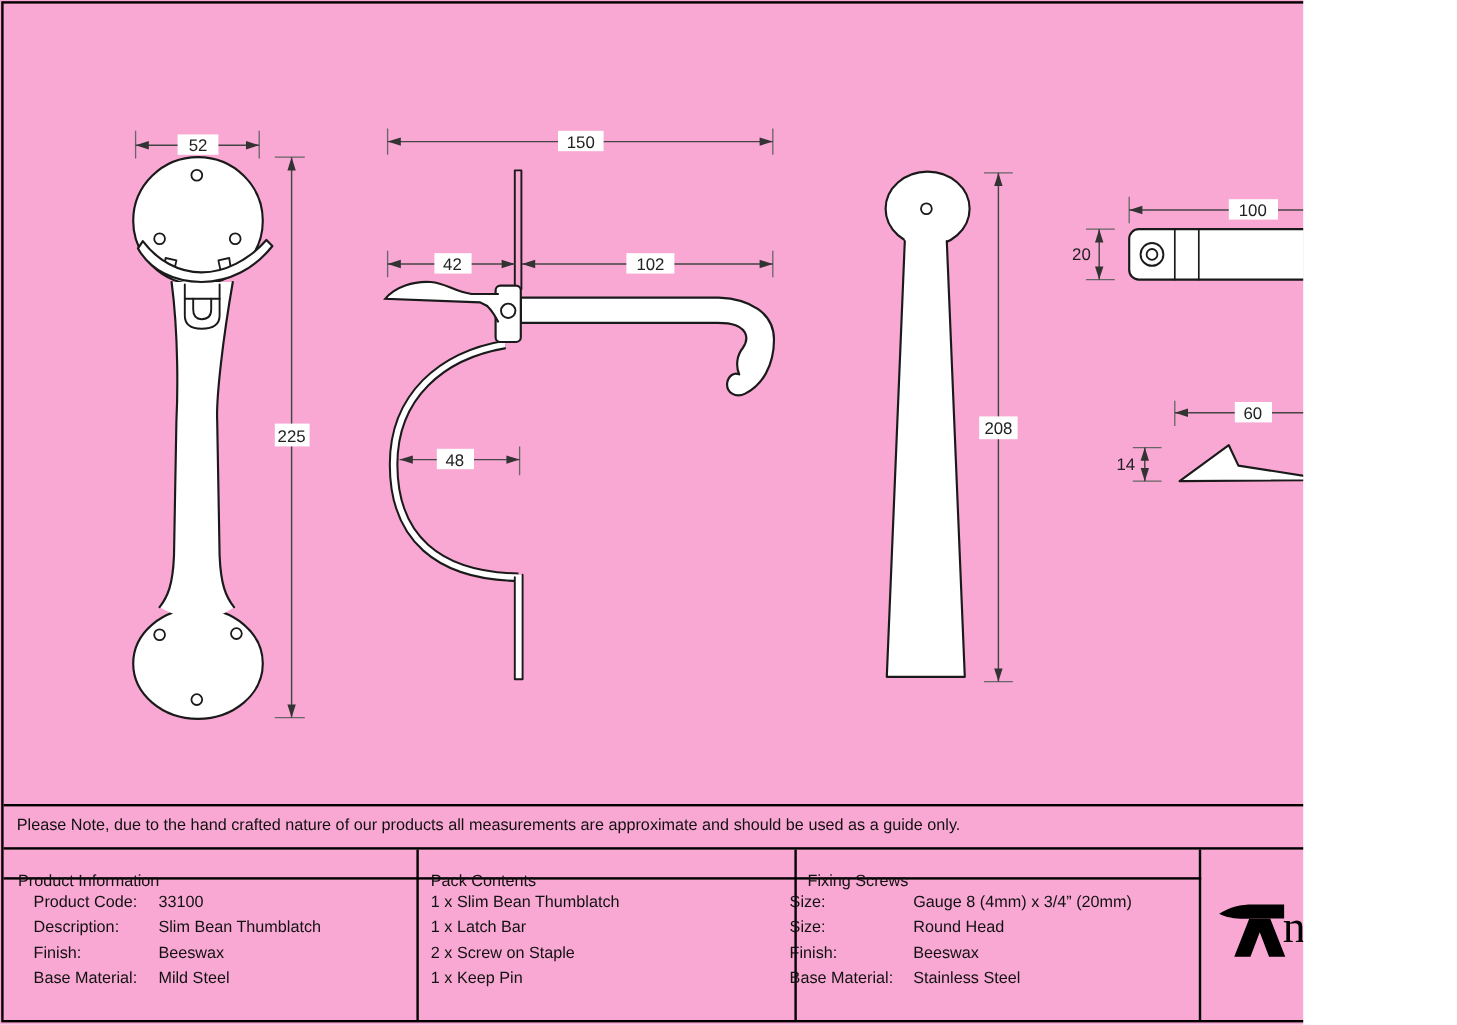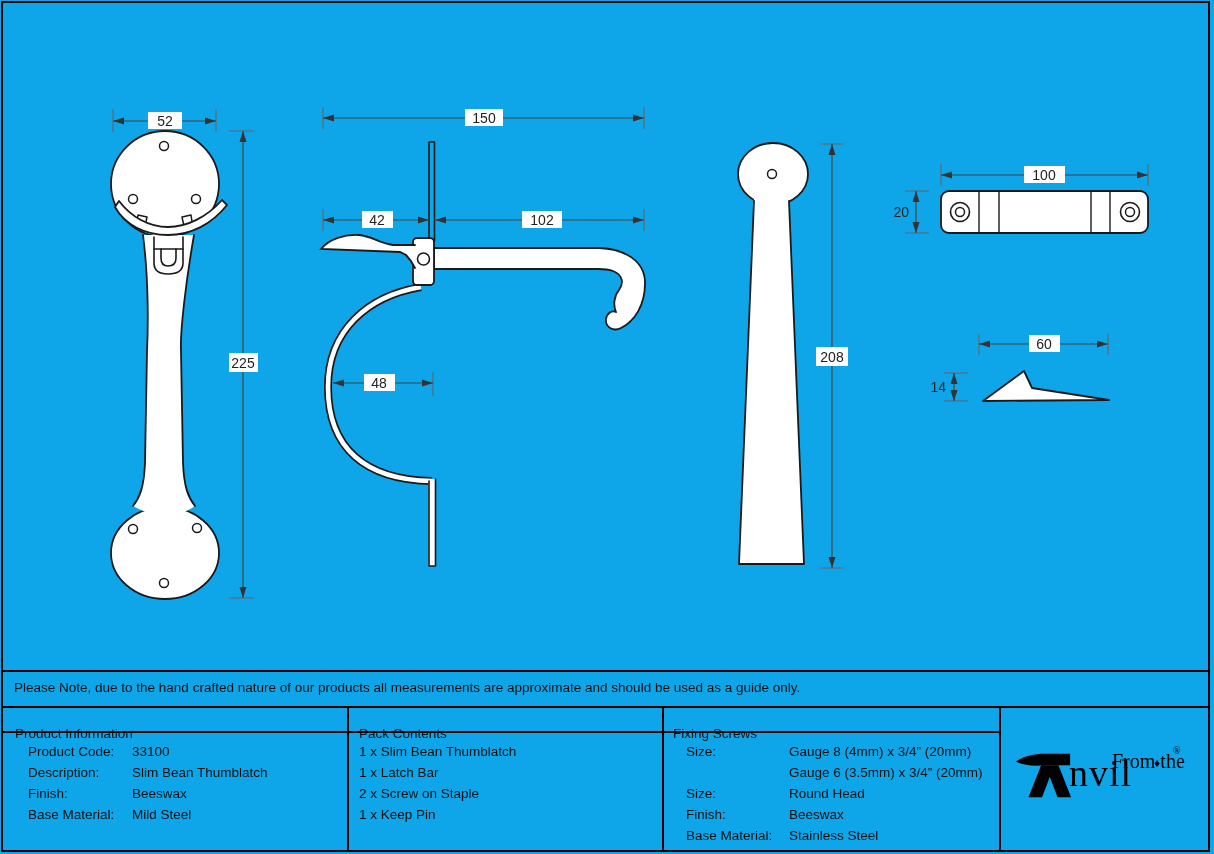--- a/index.html
+++ b/index.html
@@ -1,16 +1,16 @@
 <!DOCTYPE html>
 <html><head>
 <meta charset="utf-8">
 <style>
   html,body{margin:0;padding:0;background:#fff;}
-  .page{position:relative;width:1214px;height:854px;background:#0ea5e9;
+  .page{position:relative;width:1086px;height:854px;background:#f9a8d4;
         font-family:"Liberation Sans",sans-serif;color:#111;overflow:hidden;}
   .sheet{position:absolute;left:1px;top:1px;width:1205px;height:847px;border:2.5px solid #000;}
   .hdiv{position:absolute;left:0;width:100%;height:2px;background:#000;}
   .vdiv{position:absolute;width:2px;background:#000;}
   .note-row{position:absolute;left:0;top:669px;width:100%;height:34px;}
   .note-text{position:absolute;left:11px;top:8px;font-size:13.5px;}
   .thead{position:absolute;top:707px;height:24px;font-size:13.5px;line-height:24px;margin-top:12px;}
   .trow{font-size:13.5px;line-height:21px;white-space:nowrap;}
   .rows{position:absolute;top:738px;}
   .lbl{display:inline-block;margin-left:13px;}
@@ -207,23 +207,22 @@
       <div class="trow"><span class="lbl w104">Base Material:</span><span>Mild Steel</span></div>
     </div>
 
     <div class="rows" style="left:356px;">
       <div class="trow">1 x Slim Bean Thumblatch</div>
       <div class="trow">1 x Latch Bar</div>
       <div class="trow">2 x Screw on Staple</div>
       <div class="trow">1 x Keep Pin</div>
     </div>
 
-    <div class="rows" style="left:670px;">
+    <div class="rows" style="left:642px;">
       <div class="trow"><span class="lbl w103">Size:</span><span>Gauge 8 (4mm) x 3/4” (20mm)</span></div>
-      <div class="trow"><span class="lbl w103"></span><span>Gauge 6 (3.5mm) x 3/4” (20mm)</span></div>
       <div class="trow"><span class="lbl w103">Size:</span><span>Round Head</span></div>
       <div class="trow"><span class="lbl w103">Finish:</span><span>Beeswax</span></div>
       <div class="trow"><span class="lbl w103">Base Material:</span><span>Stainless Steel</span></div>
     </div>
 
     <div class="logo-cell">
       <svg class="anvil-svg" width="58" height="50" viewBox="0 0 60 50">
         <path d="M1,11 C10,5 20,3 30,3 L57,3 L57,15 L30,15 C20,16 8,15 1,11 Z" fill="#000"></path>
         <path d="M27,15 L45,15 L58,48 L44,48 L36,27 L28,48 L14,48 Z" fill="#000"></path>
       </svg>

